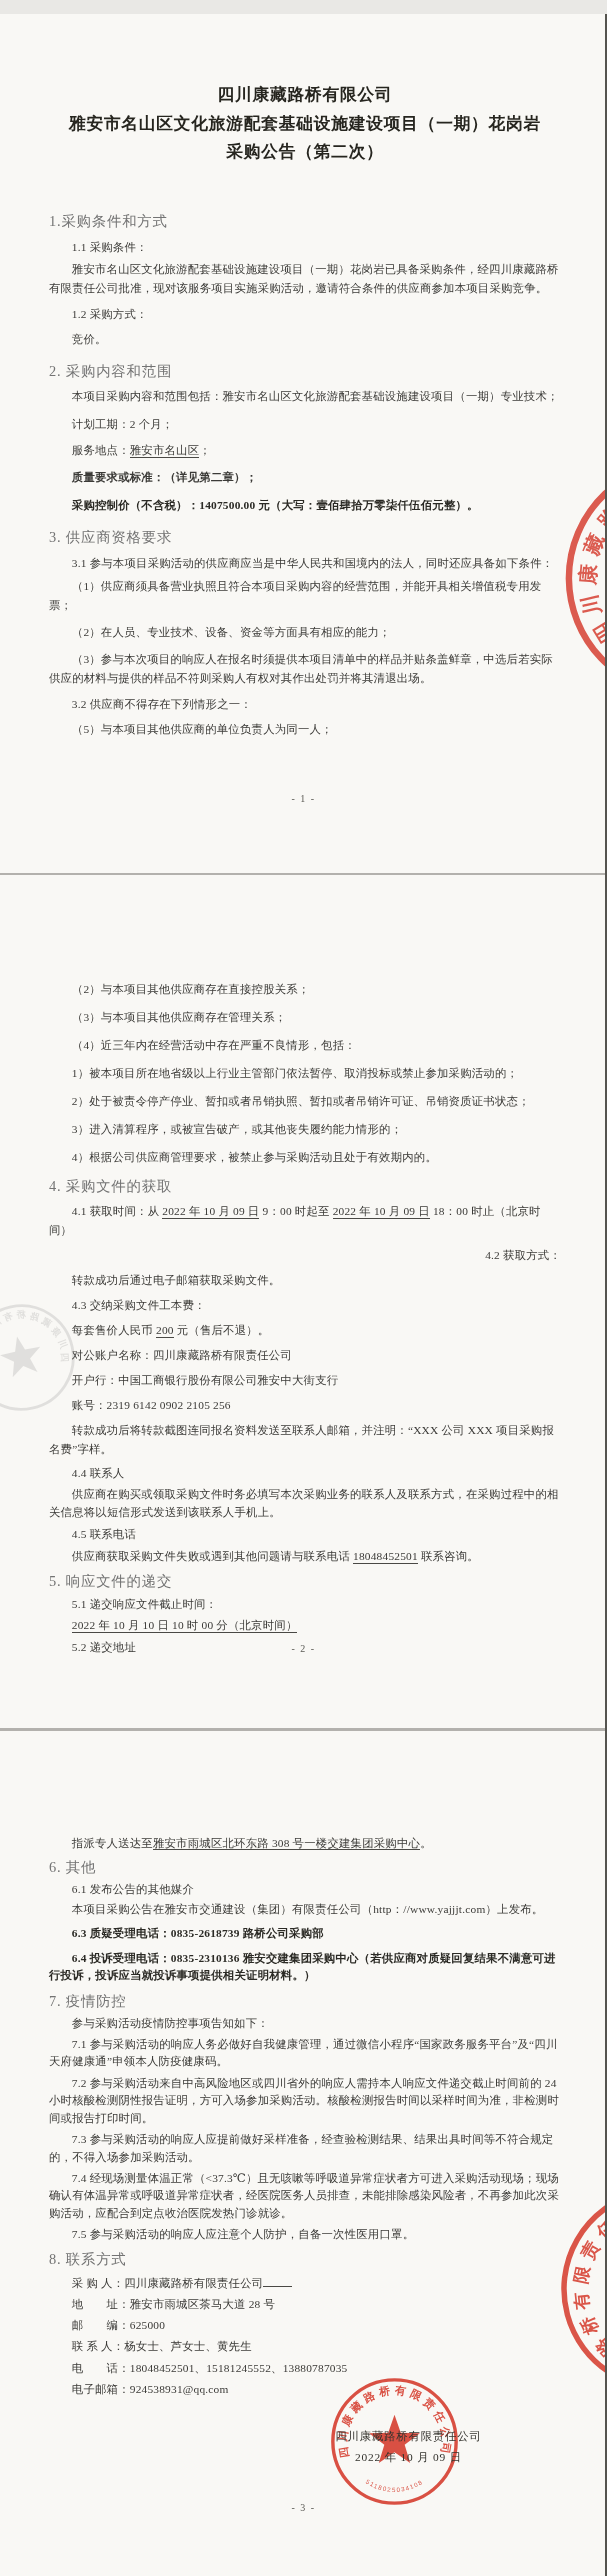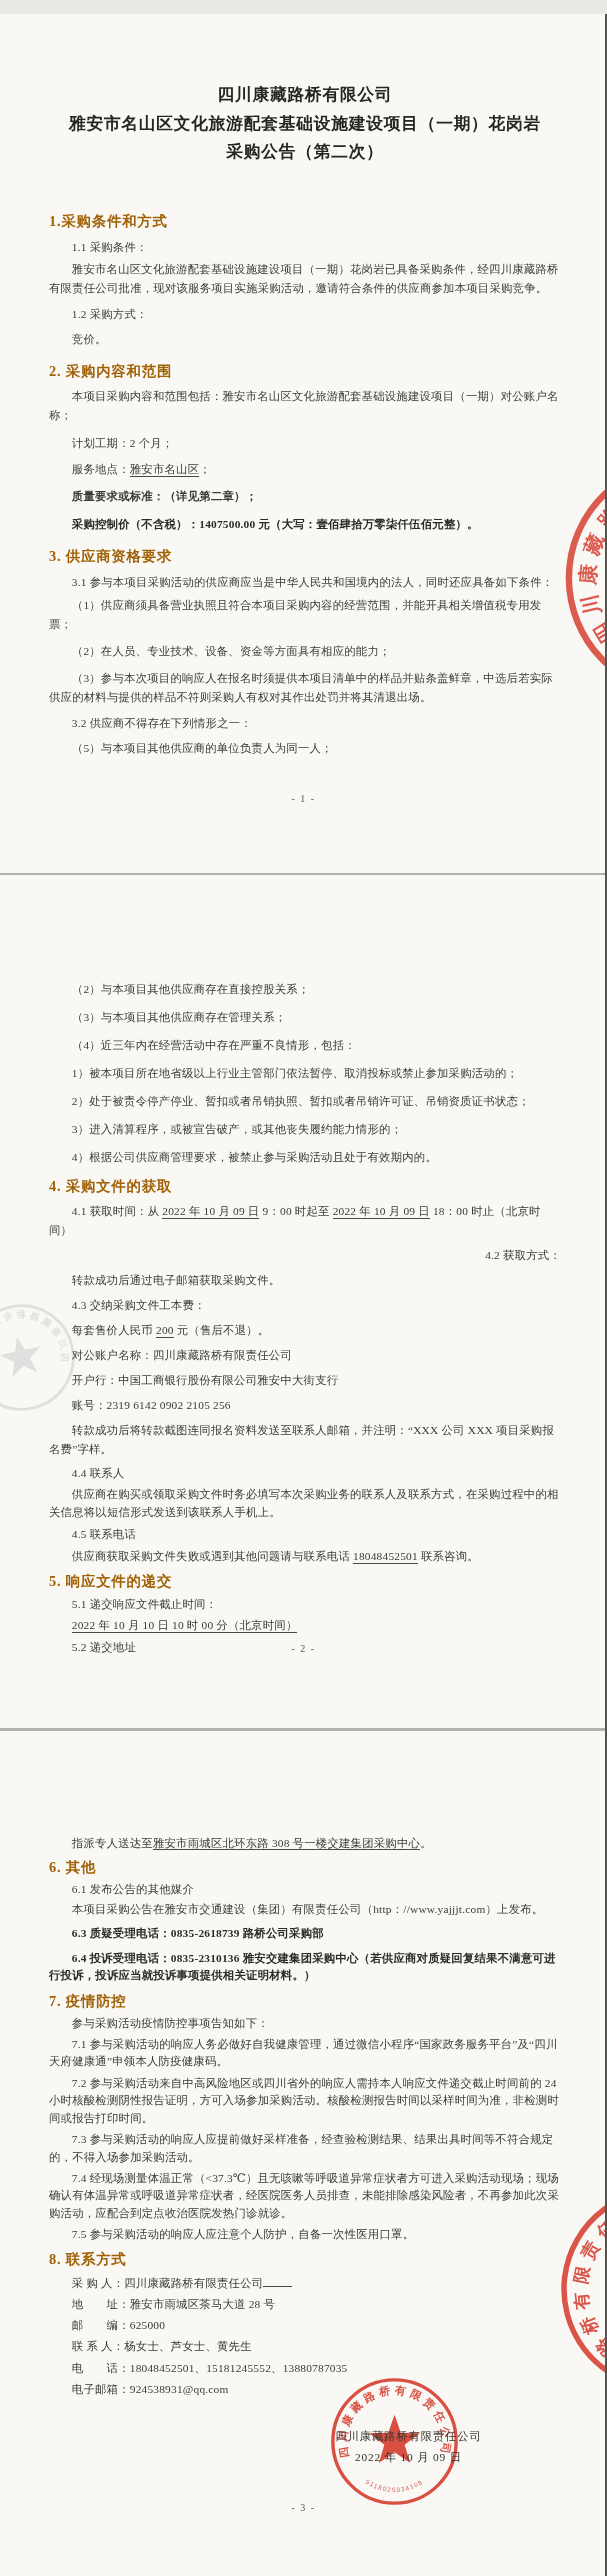--- a/index.html
+++ b/index.html
@@ -8,21 +8,21 @@
   .page{position:relative;width:607px;background:#f9f8f5;overflow:hidden;}
   .page-1{height:859px;}
   .page-2{height:853px;}
   .page-3{height:859px;}
   .page-sep{height:2.3px;background:#b3b1ad;box-shadow:0 -0.8px 0 #d8d6d2, 0 0.8px 0 #e4e2de;}
   .scan-edge{position:absolute;top:0;right:0;width:2.3px;height:100%;background:#55544f;z-index:40;}
   .content{padding:0 46px 0 49px;}
   .content p{margin:0;font-size:11.4px;line-height:19px;letter-spacing:0.2px;}
   .ind{text-indent:2em;}
   .b{font-weight:bold;color:#2b2a25;}
-  h1,h2{margin:0;font-weight:bold;color:#a16207;}
+  h1,h2{margin:0;font-weight:normal;color:#737373;}
   .doc-title{font-size:16.7px;line-height:26px;text-align:center;font-weight:bold;color:#26251f;letter-spacing:0.8px;}
   .sec-h{font-size:14.4px;line-height:21px;letter-spacing:0.8px;}
   .u{border-bottom:0.8px solid #4a4945;padding-bottom:0.8px;}
   .blank-line{display:inline-block;width:29px;border-bottom:0.8px solid #4a4945;height:10px;vertical-align:baseline;}
   .pagenum{position:absolute;left:0;width:100%;text-align:center;font-size:10px;color:#5a5954;letter-spacing:1.5px;}
   .tight p{line-height:17.5px;}
   
   .seal{position:absolute;pointer-events:none;}
   .seal-ring{fill:none;stroke:#d5392b;stroke-width:5;}
   .seal-star{fill:#d5392b;}
@@ -48,21 +48,21 @@
       <div class="doc-title" style="margin-top:3px;">雅安市名山区文化旅游配套基础设施建设项目（一期）花岗岩</div>
       <div class="doc-title" style="margin-top:1.5px;">采购公告（第二次）</div>
 
       <h1 class="sec-h" style="margin-top:46px;">1.采购条件和方式</h1>
       <p class="ind" style="margin-top:6px;">1.1 采购条件：</p>
       <p class="ind" style="margin-top:3px;">雅安市名山区文化旅游配套基础设施建设项目（一期）花岗岩已具备采购条件，经四川康藏路桥有限责任公司批准，现对该服务项目实施采购活动，邀请符合条件的供应商参加本项目采购竞争。</p>
       <p class="ind" style="margin-top:7.6px;">1.2 采购方式：</p>
       <p class="ind" style="margin-top:6px;">竞价。</p>
 
       <h1 class="sec-h" style="margin-top:12px;">2. 采购内容和范围</h1>
-      <p class="ind" style="margin-top:4.6px;">本项目采购内容和范围包括：雅安市名山区文化旅游配套基础设施建设项目（一期）对公账户名称；</p>
+      <p class="ind" style="margin-top:4.6px;">本项目采购内容和范围包括：雅安市名山区文化旅游配套基础设施建设项目（一期）专业技术；</p>
       <p class="ind" style="margin-top:9px;">计划工期：2 个月；</p>
       <p class="ind" style="margin-top:7.6px;">
         <span>服务地点：</span><span class="u">雅安市名山区</span><span>；</span>
       </p>
       <p class="ind" style="margin-top:7.6px;font-weight:bold;">质量要求或标准：（详见第二章）；</p>
       <p class="ind b" style="margin-top:9px;">采购控制价（不含税）：1407500.00 元（大写：壹佰肆拾万零柒仟伍佰元整）。</p>
 
       <h1 class="sec-h" style="margin-top:12px;">3. 供应商资格要求</h1>
       <p class="ind" style="margin-top:6px;">3.1 参与本项目采购活动的供应商应当是中华人民共和国境内的法人，同时还应具备如下条件：</p>
       <p class="ind" style="margin-top:4.6px;">（1）供应商须具备营业执照且符合本项目采购内容的经营范围，并能开具相关增值税专用发票；</p>

